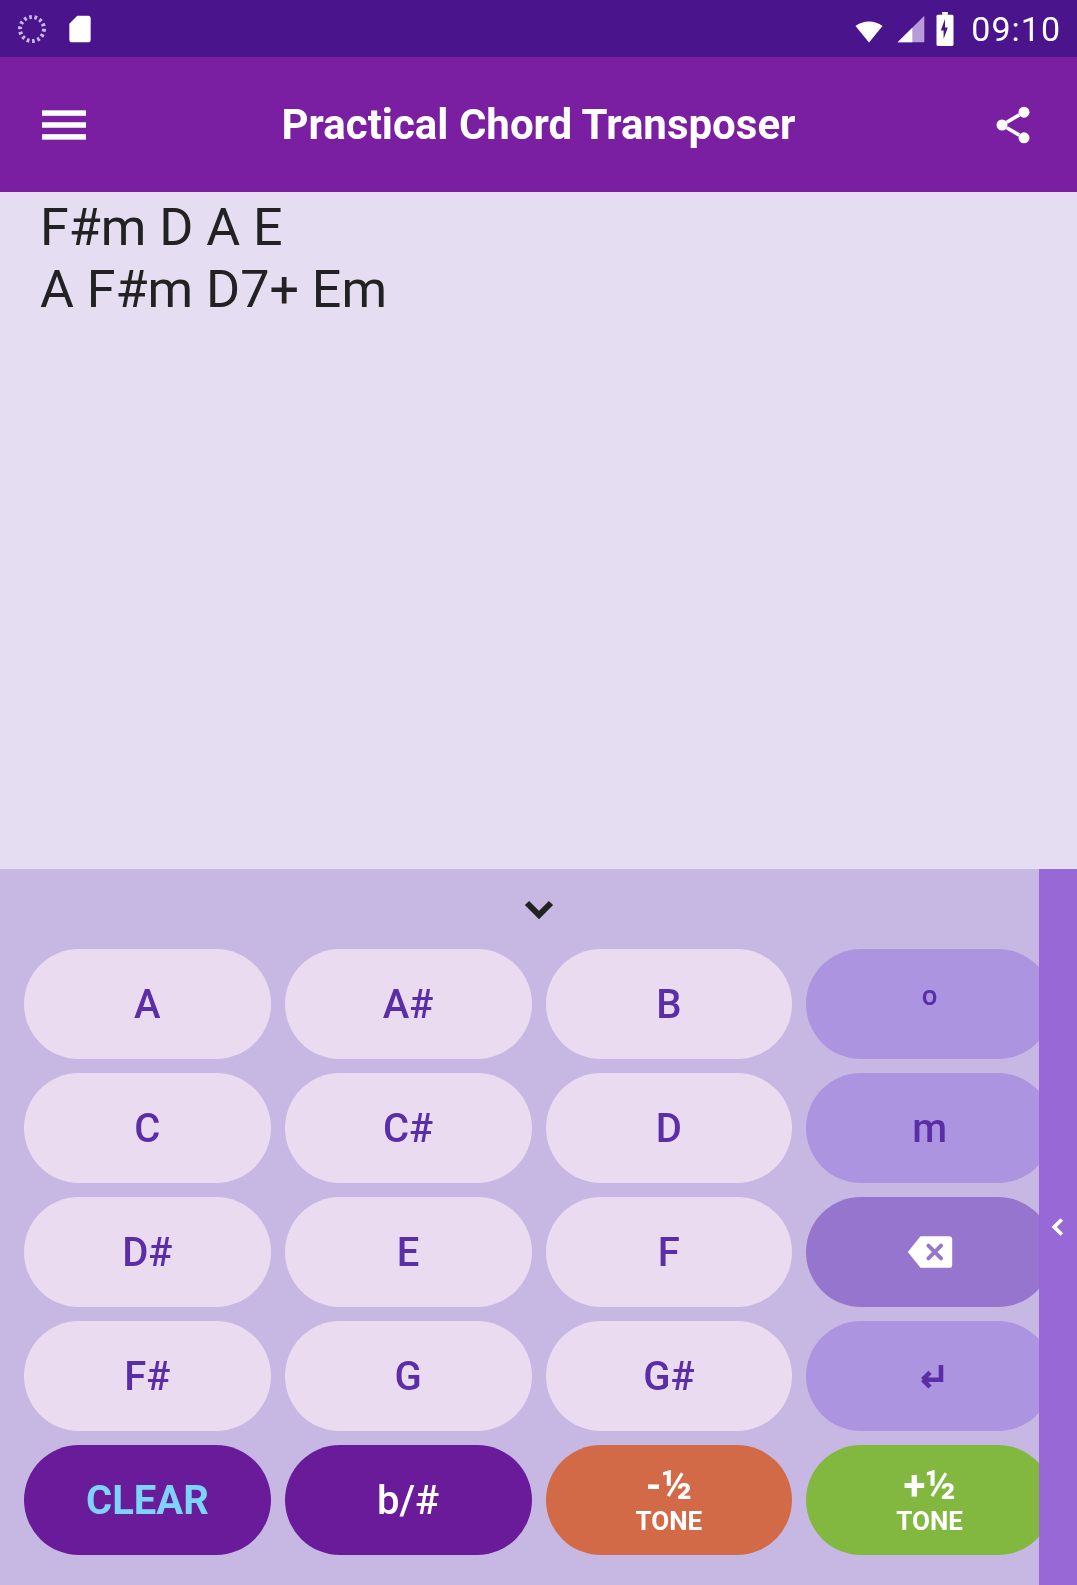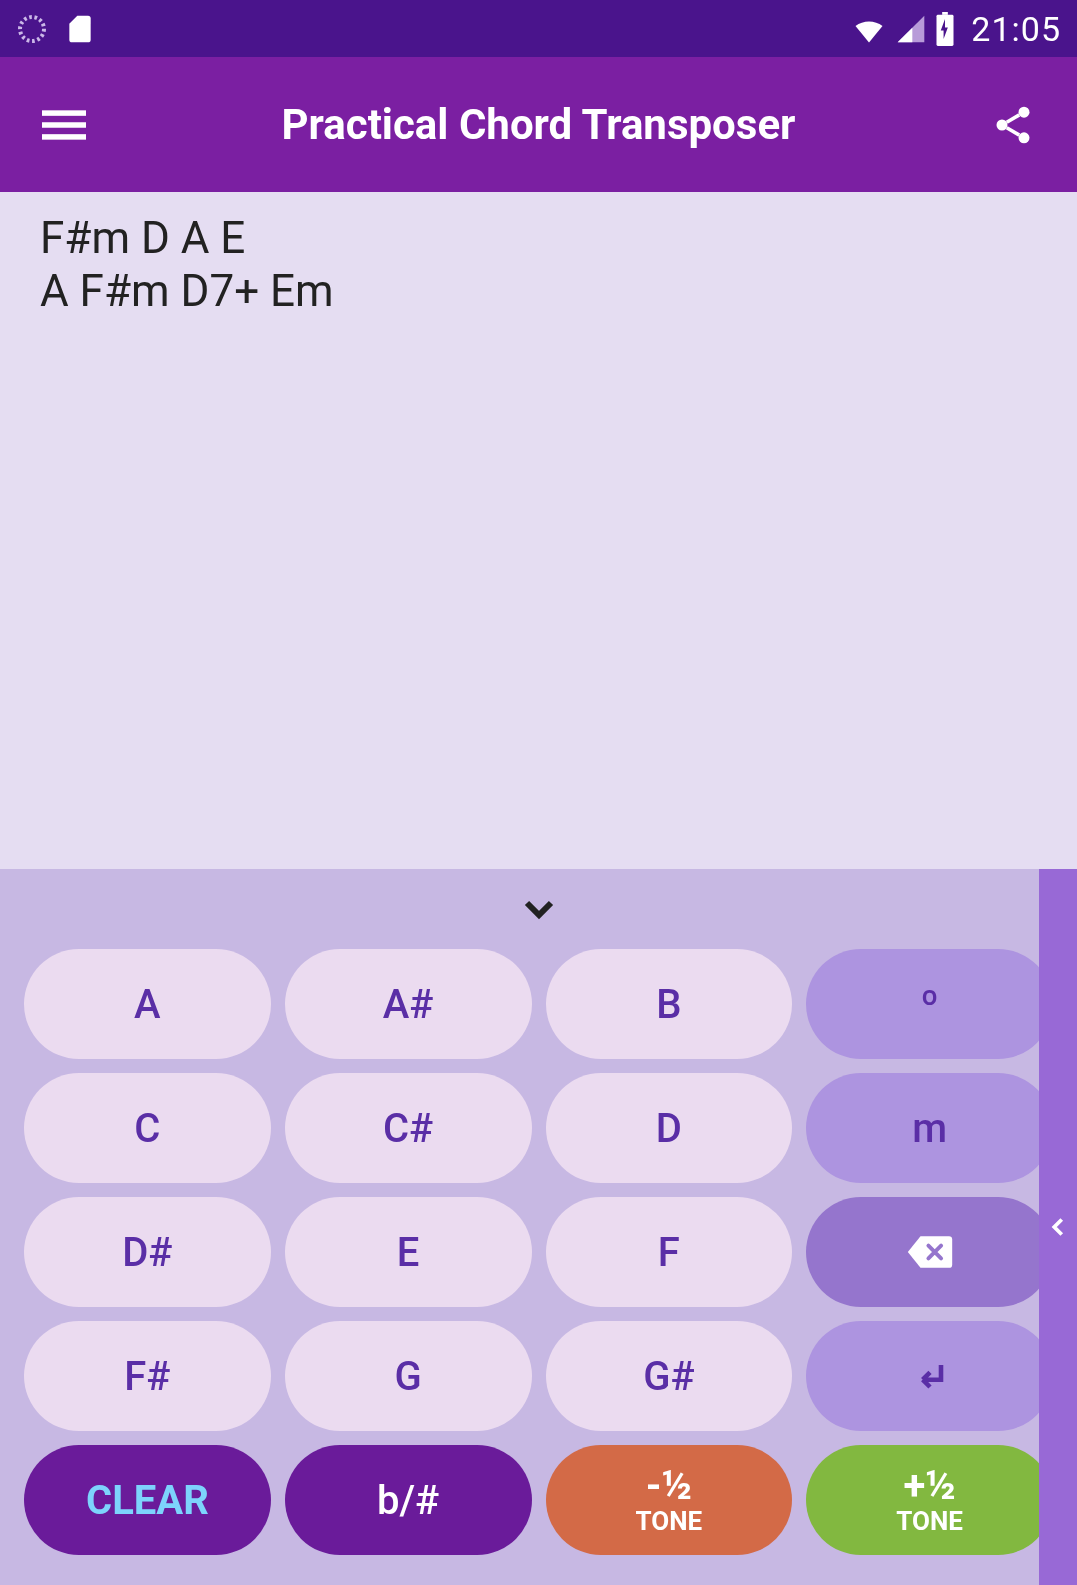--- a/index.html
+++ b/index.html
@@ -9,21 +9,21 @@
 .status-bar { height: 57px; background: #4a148c; display: flex; align-items: center; padding: 0 16px; color: #fff; }
 .status-left { display: flex; align-items: center; gap: 16px; }
 .status-right { margin-left: auto; display: flex; align-items: center; gap: 8px; }
 .status-time { font-size: 34px; font-weight: 400; letter-spacing: 1px; margin-left: 8px; }
 .status-icon svg { display: block; }
 
 .app-bar { height: 135px; background: #7b1fa2; display: flex; align-items: center; padding: 0 40px; color: #fff; }
 .app-title { flex: 1; text-align: center; font-size: 42px; font-weight: 700; }
 .menu-icon, .share-icon { width: 48px; height: 48px; display: flex; align-items: center; justify-content: center; }
 
-.chord-area { flex: 1; background: #e5ddf2; padding: 20px 40px; color: #222; font-size: 44px; line-height: 1.2; font-weight: 400; white-space: pre-line; }
+.chord-area { flex: 1; background: #e5ddf2; padding: 5px 40px; color: #222; font-size: 52px; line-height: 1.2; font-weight: 400; white-space: pre-line; }
 
 .keyboard { background: #c7b8e3; display: flex; }
 .key-main { flex: 1; padding: 0 24px 30px 24px; display: flex; flex-direction: column; }
 .collapse-row { height: 80px; display: flex; align-items: center; justify-content: center; }
 .collapse-row svg { width: 48px; height: 48px; }
 .key-rows { display: flex; flex-direction: column; gap: 14px; }
 .key-row { display: flex; gap: 14px; }
 
 .key { flex: 1; height: 110px; border-radius: 55px; display: flex; align-items: center; justify-content: center; font-size: 40px; font-weight: 500; }
 .key-note { background: #ebdbf0; color: #5a2ea6; }
@@ -68,21 +68,21 @@
           <path d="M2 22h11V11L2 22z" fill="#fff"></path>
         </svg>
     </span>
     <span class="status-icon">
       <svg width="20" height="34" viewBox="0 0 12 24" fill="#fff">
           <rect x="0" y="2" width="12" height="22" rx="1"></rect>
           <rect x="4" y="0" width="4" height="2"></rect>
           <path d="M6 5l-3 8h2v6l3-8H6V5z" fill="#4a148c"></path>
         </svg>
     </span>
-    <span class="status-time">21:05</span>
+    <span class="status-time">09:10</span>
   </div>
 </div>
 
 <div class="app-bar">
   <div class="menu-icon">
     <svg width="44" height="44" viewBox="0 0 24 24" fill="#fff">
         <rect y="4" width="24" height="3"></rect>
         <rect y="10.5" width="24" height="3"></rect>
         <rect y="17" width="24" height="3"></rect>
       </svg>

